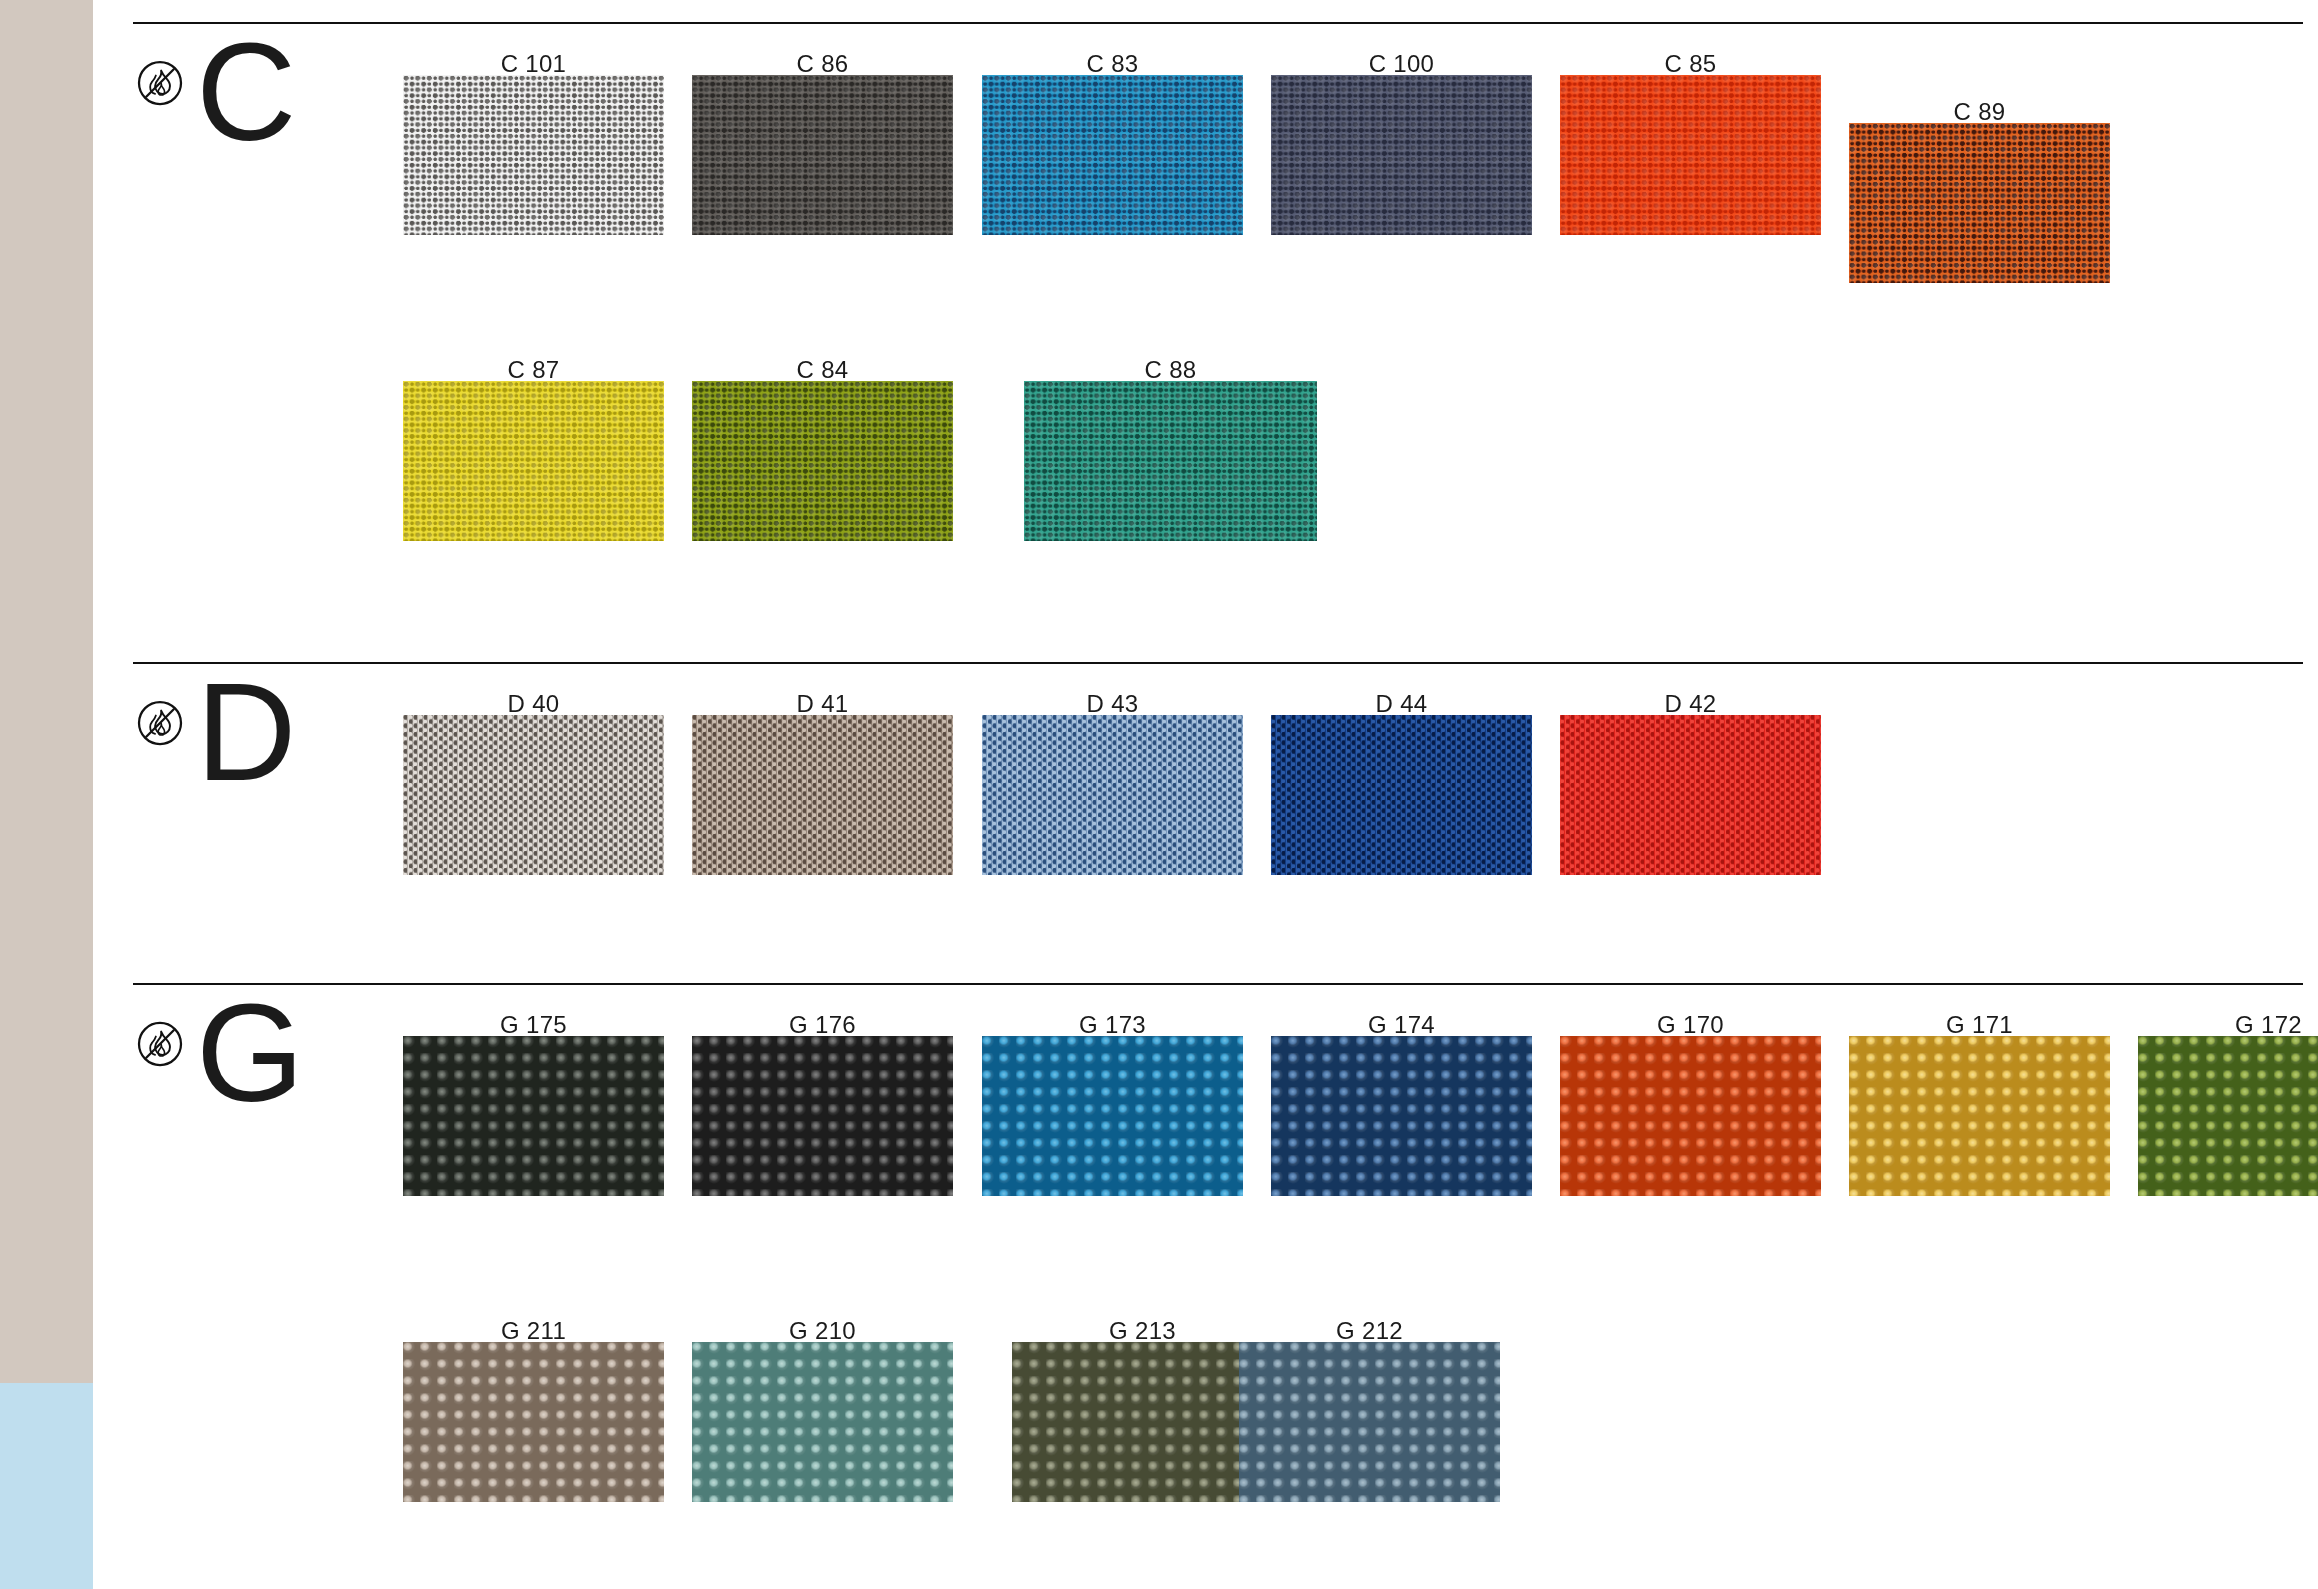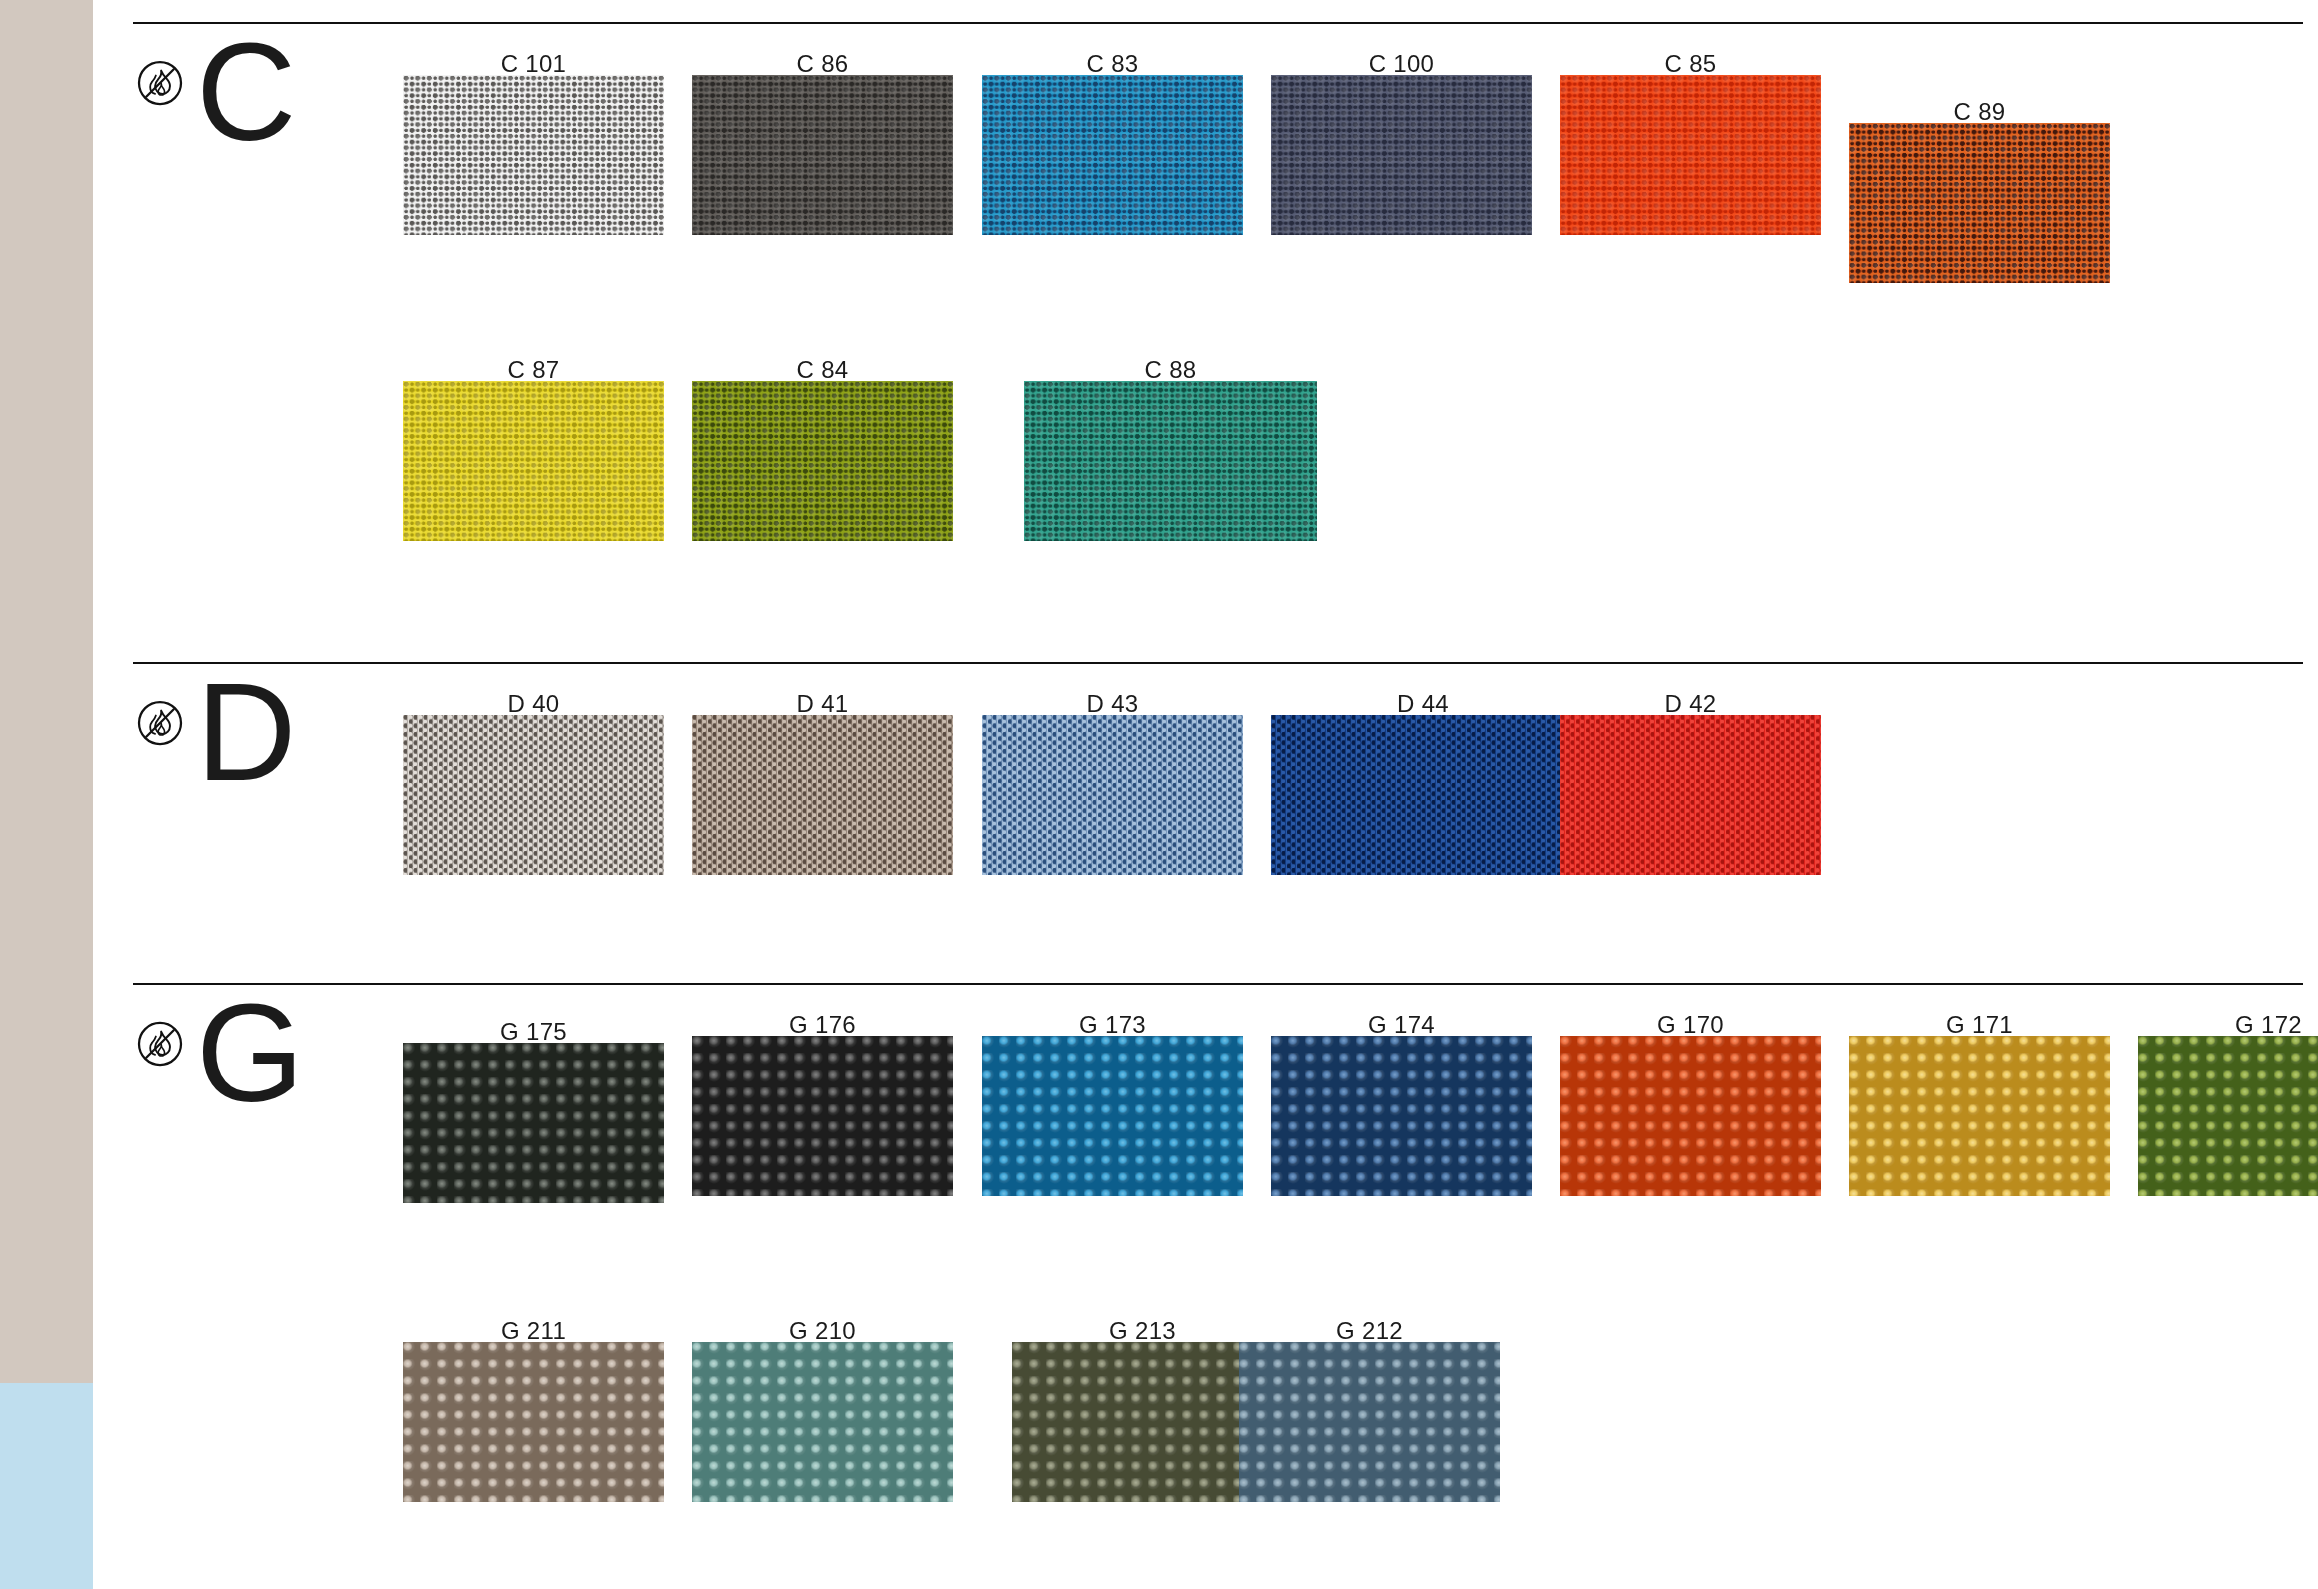--- a/index.html
+++ b/index.html
@@ -128,42 +128,42 @@
         <div class="tile" style="background-color: rgb(185, 179, 173); background-image: radial-gradient(3.1px 3.9px at 2.3px 2.3px, rgb(92, 85, 79) 0%, rgb(92, 85, 79) 45%, transparent 72%), radial-gradient(3.1px 3.9px at 7.7px 6.6px, rgb(92, 85, 79) 0%, rgb(92, 85, 79) 45%, transparent 72%), radial-gradient(3.1px 3.9px at 7.7px 2.3px, rgb(227, 222, 217) 0%, rgb(227, 222, 217) 45%, transparent 72%), radial-gradient(3.1px 3.9px at 2.3px 6.6px, rgb(227, 222, 217) 0%, rgb(227, 222, 217) 45%, transparent 72%), repeating-linear-gradient(90deg, rgb(227, 222, 217) 0px, rgb(185, 179, 173) 1.5px, rgb(92, 85, 79) 3.1px, rgb(185, 179, 173) 4.6px, rgb(227, 222, 217) 5.4px); background-size: 10px 8.5px, 10px 8.5px, 10px 8.5px, 10px 8.5px, 10px 8.5px;"></div>
       </div>
       <div class="swatch" style="left: 692px; top: 28px; width: 261px; height: 185px;">
         <div class="label">D 41</div>
         <div class="tile" style="background-color: rgb(157, 140, 127); background-image: radial-gradient(3.1px 3.9px at 2.3px 2.3px, rgb(90, 75, 65) 0%, rgb(90, 75, 65) 45%, transparent 72%), radial-gradient(3.1px 3.9px at 7.7px 6.6px, rgb(90, 75, 65) 0%, rgb(90, 75, 65) 45%, transparent 72%), radial-gradient(3.1px 3.9px at 7.7px 2.3px, rgb(201, 187, 174) 0%, rgb(201, 187, 174) 45%, transparent 72%), radial-gradient(3.1px 3.9px at 2.3px 6.6px, rgb(201, 187, 174) 0%, rgb(201, 187, 174) 45%, transparent 72%), repeating-linear-gradient(90deg, rgb(201, 187, 174) 0px, rgb(157, 140, 127) 1.5px, rgb(90, 75, 65) 3.1px, rgb(157, 140, 127) 4.6px, rgb(201, 187, 174) 5.4px); background-size: 10px 8.5px, 10px 8.5px, 10px 8.5px, 10px 8.5px, 10px 8.5px;"></div>
       </div>
       <div class="swatch" style="left: 982px; top: 28px; width: 261px; height: 185px;">
         <div class="label">D 43</div>
         <div class="tile" style="background-color: rgb(126, 158, 194); background-image: radial-gradient(3.1px 3.9px at 2.3px 2.3px, rgb(42, 78, 124) 0%, rgb(42, 78, 124) 45%, transparent 72%), radial-gradient(3.1px 3.9px at 7.7px 6.6px, rgb(42, 78, 124) 0%, rgb(42, 78, 124) 45%, transparent 72%), radial-gradient(3.1px 3.9px at 7.7px 2.3px, rgb(167, 193, 220) 0%, rgb(167, 193, 220) 45%, transparent 72%), radial-gradient(3.1px 3.9px at 2.3px 6.6px, rgb(167, 193, 220) 0%, rgb(167, 193, 220) 45%, transparent 72%), repeating-linear-gradient(90deg, rgb(167, 193, 220) 0px, rgb(126, 158, 194) 1.5px, rgb(42, 78, 124) 3.1px, rgb(126, 158, 194) 4.6px, rgb(167, 193, 220) 5.4px); background-size: 10px 8.5px, 10px 8.5px, 10px 8.5px, 10px 8.5px, 10px 8.5px;"></div>
       </div>
-      <div class="swatch" style="left: 1271px; top: 28px; width: 304px; height: 185px;">
+      <div class="swatch" style="left: 1271px; top: 28px; width: 261px; height: 185px;">
         <div class="label">D 44</div>
         <div class="tile" style="background-color: rgb(19, 60, 133); background-image: radial-gradient(3.1px 3.9px at 2.3px 2.3px, rgb(7, 28, 70) 0%, rgb(7, 28, 70) 45%, transparent 72%), radial-gradient(3.1px 3.9px at 7.7px 6.6px, rgb(7, 28, 70) 0%, rgb(7, 28, 70) 45%, transparent 72%), radial-gradient(3.1px 3.9px at 7.7px 2.3px, rgb(42, 90, 168) 0%, rgb(42, 90, 168) 45%, transparent 72%), radial-gradient(3.1px 3.9px at 2.3px 6.6px, rgb(42, 90, 168) 0%, rgb(42, 90, 168) 45%, transparent 72%), repeating-linear-gradient(90deg, rgb(42, 90, 168) 0px, rgb(19, 60, 133) 1.5px, rgb(7, 28, 70) 3.1px, rgb(19, 60, 133) 4.6px, rgb(42, 90, 168) 5.4px); background-size: 10px 8.5px, 10px 8.5px, 10px 8.5px, 10px 8.5px, 10px 8.5px;"></div>
       </div>
       <div class="swatch" style="left: 1560px; top: 28px; width: 261px; height: 185px;">
         <div class="label">D 42</div>
         <div class="tile" style="background-color: rgb(228, 35, 28); background-image: radial-gradient(3.1px 3.9px at 2.3px 2.3px, rgb(169, 20, 15) 0%, rgb(169, 20, 15) 45%, transparent 72%), radial-gradient(3.1px 3.9px at 7.7px 6.6px, rgb(169, 20, 15) 0%, rgb(169, 20, 15) 45%, transparent 72%), radial-gradient(3.1px 3.9px at 7.7px 2.3px, rgb(240, 67, 58) 0%, rgb(240, 67, 58) 45%, transparent 72%), radial-gradient(3.1px 3.9px at 2.3px 6.6px, rgb(240, 67, 58) 0%, rgb(240, 67, 58) 45%, transparent 72%), repeating-linear-gradient(90deg, rgb(240, 67, 58) 0px, rgb(228, 35, 28) 1.5px, rgb(169, 20, 15) 3.1px, rgb(228, 35, 28) 4.6px, rgb(240, 67, 58) 5.4px); background-size: 10px 8.5px, 10px 8.5px, 10px 8.5px, 10px 8.5px, 10px 8.5px;"></div>
       </div>
     </div>
     <div class="section" style="top: 983px;">
       <div class="rule"></div>
       <div class="section-head">
         <span class="fr-icon"><svg viewBox="0 0 64 64" width="48" height="48">
             <circle cx="32" cy="32" r="28" fill="none" stroke="#111" stroke-width="3"></circle>
             <path d="M33.5 15.5 c1.2 6.2 -1.4 8.6 -3.8 11.4 c-2.1 2.4 -4.2 4.9 -4.2 9.1 c0 6.1 4.4 10.6 9.9 10.6 c5.6 0 9.9 -4.6 9.9 -10.7 c0 -4.6 -2.4 -7.3 -5.1 -10.3 c-2.4 -2.6 -4.9 -5.4 -6.7 -10.1 z" fill="none" stroke="#111" stroke-width="2.6" stroke-linejoin="round"></path>
             <path d="M26.5 22 c-1.4 4.3 -3.4 6.1 -5 8.2 c-1.6 2.1 -2.6 4.2 -2.6 7 c0 4.6 2.9 8.2 6.6 9.2" fill="none" stroke="#111" stroke-width="2.4" stroke-linecap="round" stroke-linejoin="round"></path>
             <path d="M33.6 32.6 c0.8 3.6 -0.9 4.9 -2.3 6.6 c-1 1.2 -1.7 2.4 -1.7 4 c0 2.8 1.9 4.8 4.3 4.8 c2.4 0 4.2 -2 4.2 -4.8 c0 -2.1 -1.1 -3.4 -2.3 -4.8 c-1.1 -1.2 -2.1 -2.6 -2.2 -5.8 z" fill="none" stroke="#111" stroke-width="2.2" stroke-linejoin="round"></path>
             <line x1="13" y1="51" x2="51" y2="13" stroke="#111" stroke-width="3"></line>
           </svg></span>
         <div class="section-letter">G</div>
       </div>
-      <div class="swatch" style="left: 403px; top: 28px; width: 261px; height: 185px; margin-top: 7px;">
+      <div class="swatch" style="left: 403px; top: 28px; width: 261px; height: 185px;">
         <div class="label">G 175</div>
         <div class="tile" style="background-color: rgb(32, 37, 31); background-image: radial-gradient(circle at 30% 28%, rgba(255, 255, 255, 0.3) 0%, transparent 42%), radial-gradient(5.8px 5.4px at 4.6px 4.6px, rgb(81, 90, 78) 0%, rgb(59, 66, 58) 55%, rgb(32, 37, 31) 86%, rgb(32, 37, 31) 100%), radial-gradient(5.8px 5.4px at 13px 13px, rgb(81, 90, 78) 0%, rgb(59, 66, 58) 55%, rgb(32, 37, 31) 86%, rgb(32, 37, 31) 100%), radial-gradient(5px 4.6px at 13px 4.6px, rgb(59, 66, 58) 0%, rgb(32, 37, 31) 78%, rgb(32, 37, 31) 100%), radial-gradient(5px 4.6px at 4.6px 13px, rgb(59, 66, 58) 0%, rgb(32, 37, 31) 78%, rgb(32, 37, 31) 100%); background-size: 17px 17px, 17px 17px, 17px 17px, 17px 17px, 17px 17px;"></div>
       </div>
       <div class="swatch" style="left: 692px; top: 28px; width: 261px; height: 185px;">
         <div class="label">G 176</div>
         <div class="tile" style="background-color: rgb(29, 29, 29); background-image: radial-gradient(circle at 30% 28%, rgba(255, 255, 255, 0.3) 0%, transparent 42%), radial-gradient(5.8px 5.4px at 4.6px 4.6px, rgb(76, 76, 76) 0%, rgb(56, 56, 56) 55%, rgb(29, 29, 29) 86%, rgb(29, 29, 29) 100%), radial-gradient(5.8px 5.4px at 13px 13px, rgb(76, 76, 76) 0%, rgb(56, 56, 56) 55%, rgb(29, 29, 29) 86%, rgb(29, 29, 29) 100%), radial-gradient(5px 4.6px at 13px 4.6px, rgb(56, 56, 56) 0%, rgb(29, 29, 29) 78%, rgb(29, 29, 29) 100%), radial-gradient(5px 4.6px at 4.6px 13px, rgb(56, 56, 56) 0%, rgb(29, 29, 29) 78%, rgb(29, 29, 29) 100%); background-size: 17px 17px, 17px 17px, 17px 17px, 17px 17px, 17px 17px;"></div>
       </div>
       <div class="swatch" style="left: 982px; top: 28px; width: 261px; height: 185px;">
         <div class="label">G 173</div>
         <div class="tile" style="background-color: rgb(12, 94, 140); background-image: radial-gradient(circle at 30% 28%, rgba(255, 255, 255, 0.3) 0%, transparent 42%), radial-gradient(5.8px 5.4px at 4.6px 4.6px, rgb(51, 165, 218) 0%, rgb(23, 144, 203) 55%, rgb(12, 94, 140) 86%, rgb(12, 94, 140) 100%), radial-gradient(5.8px 5.4px at 13px 13px, rgb(51, 165, 218) 0%, rgb(23, 144, 203) 55%, rgb(12, 94, 140) 86%, rgb(12, 94, 140) 100%), radial-gradient(5px 4.6px at 13px 4.6px, rgb(23, 144, 203) 0%, rgb(12, 94, 140) 78%, rgb(12, 94, 140) 100%), radial-gradient(5px 4.6px at 4.6px 13px, rgb(23, 144, 203) 0%, rgb(12, 94, 140) 78%, rgb(12, 94, 140) 100%); background-size: 17px 17px, 17px 17px, 17px 17px, 17px 17px, 17px 17px;"></div>

